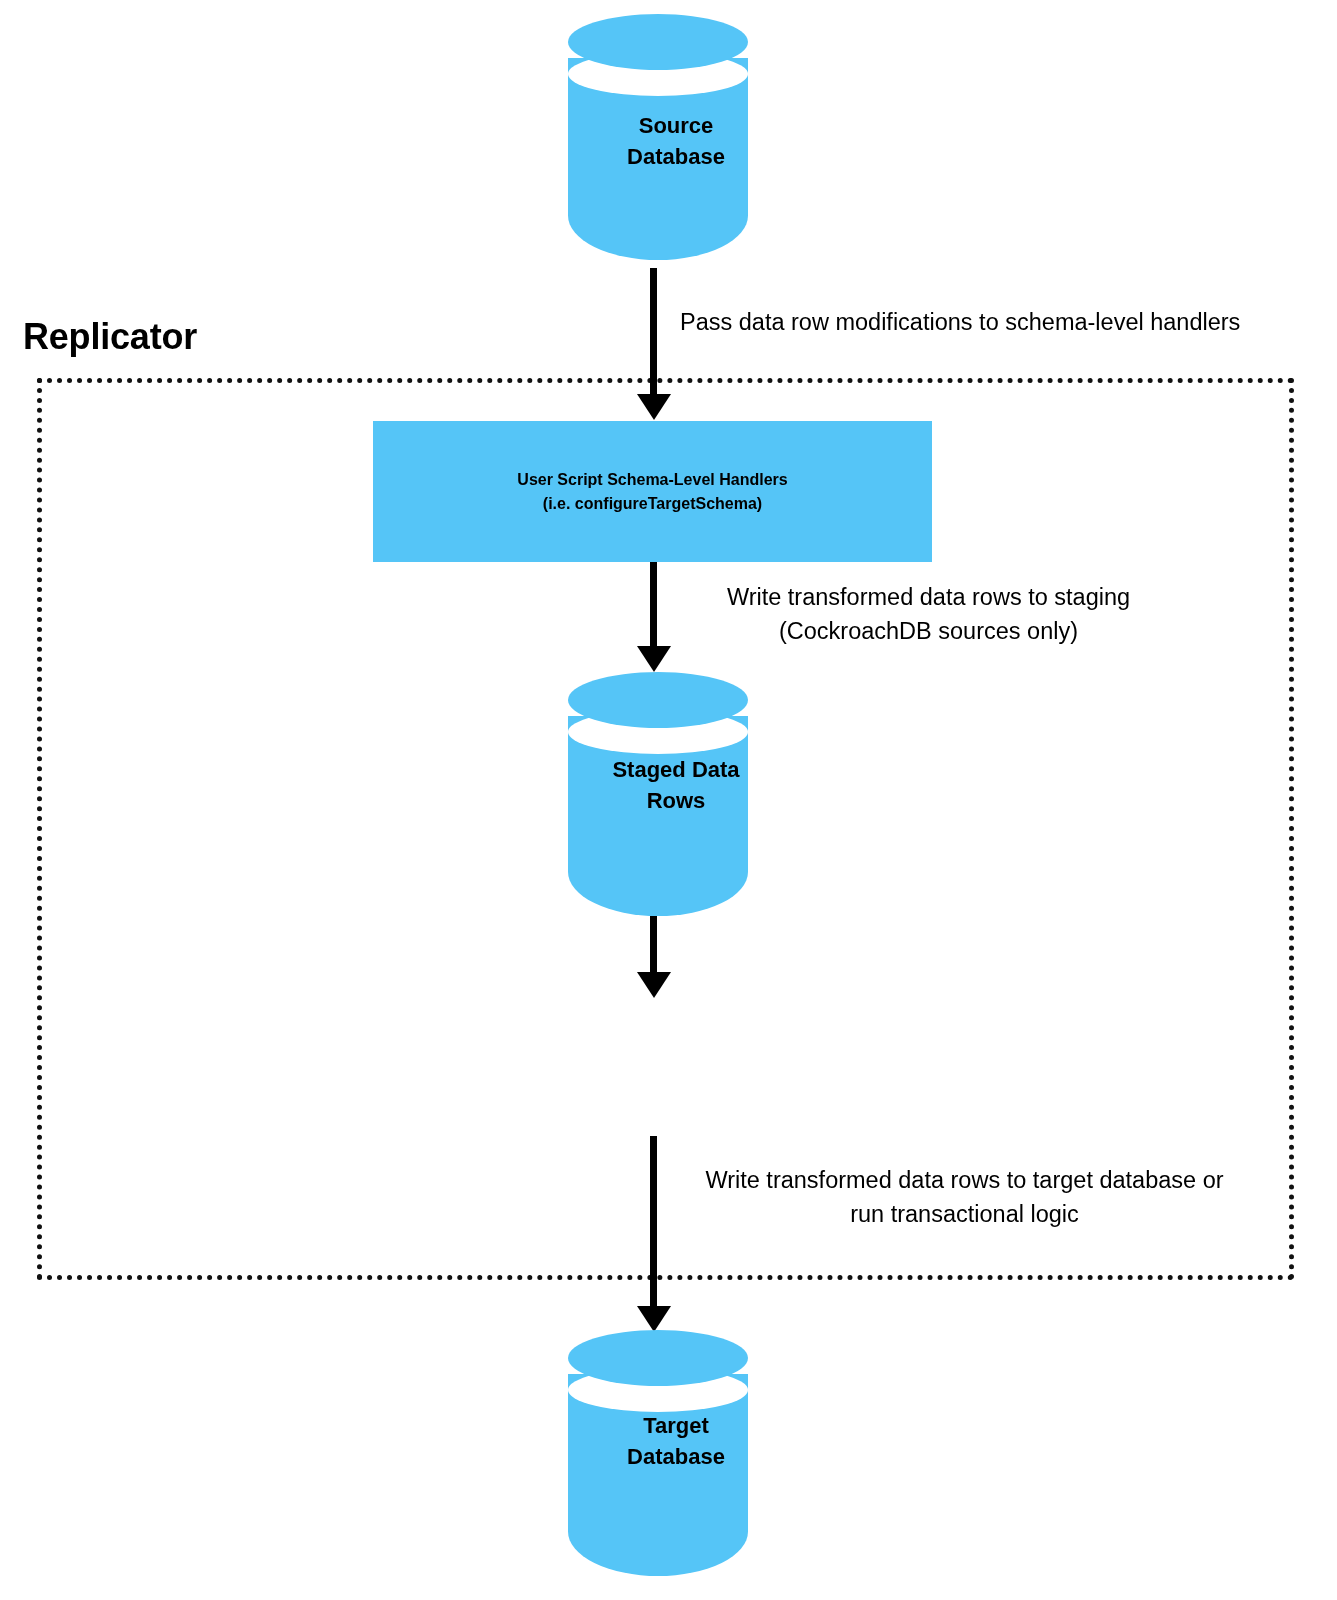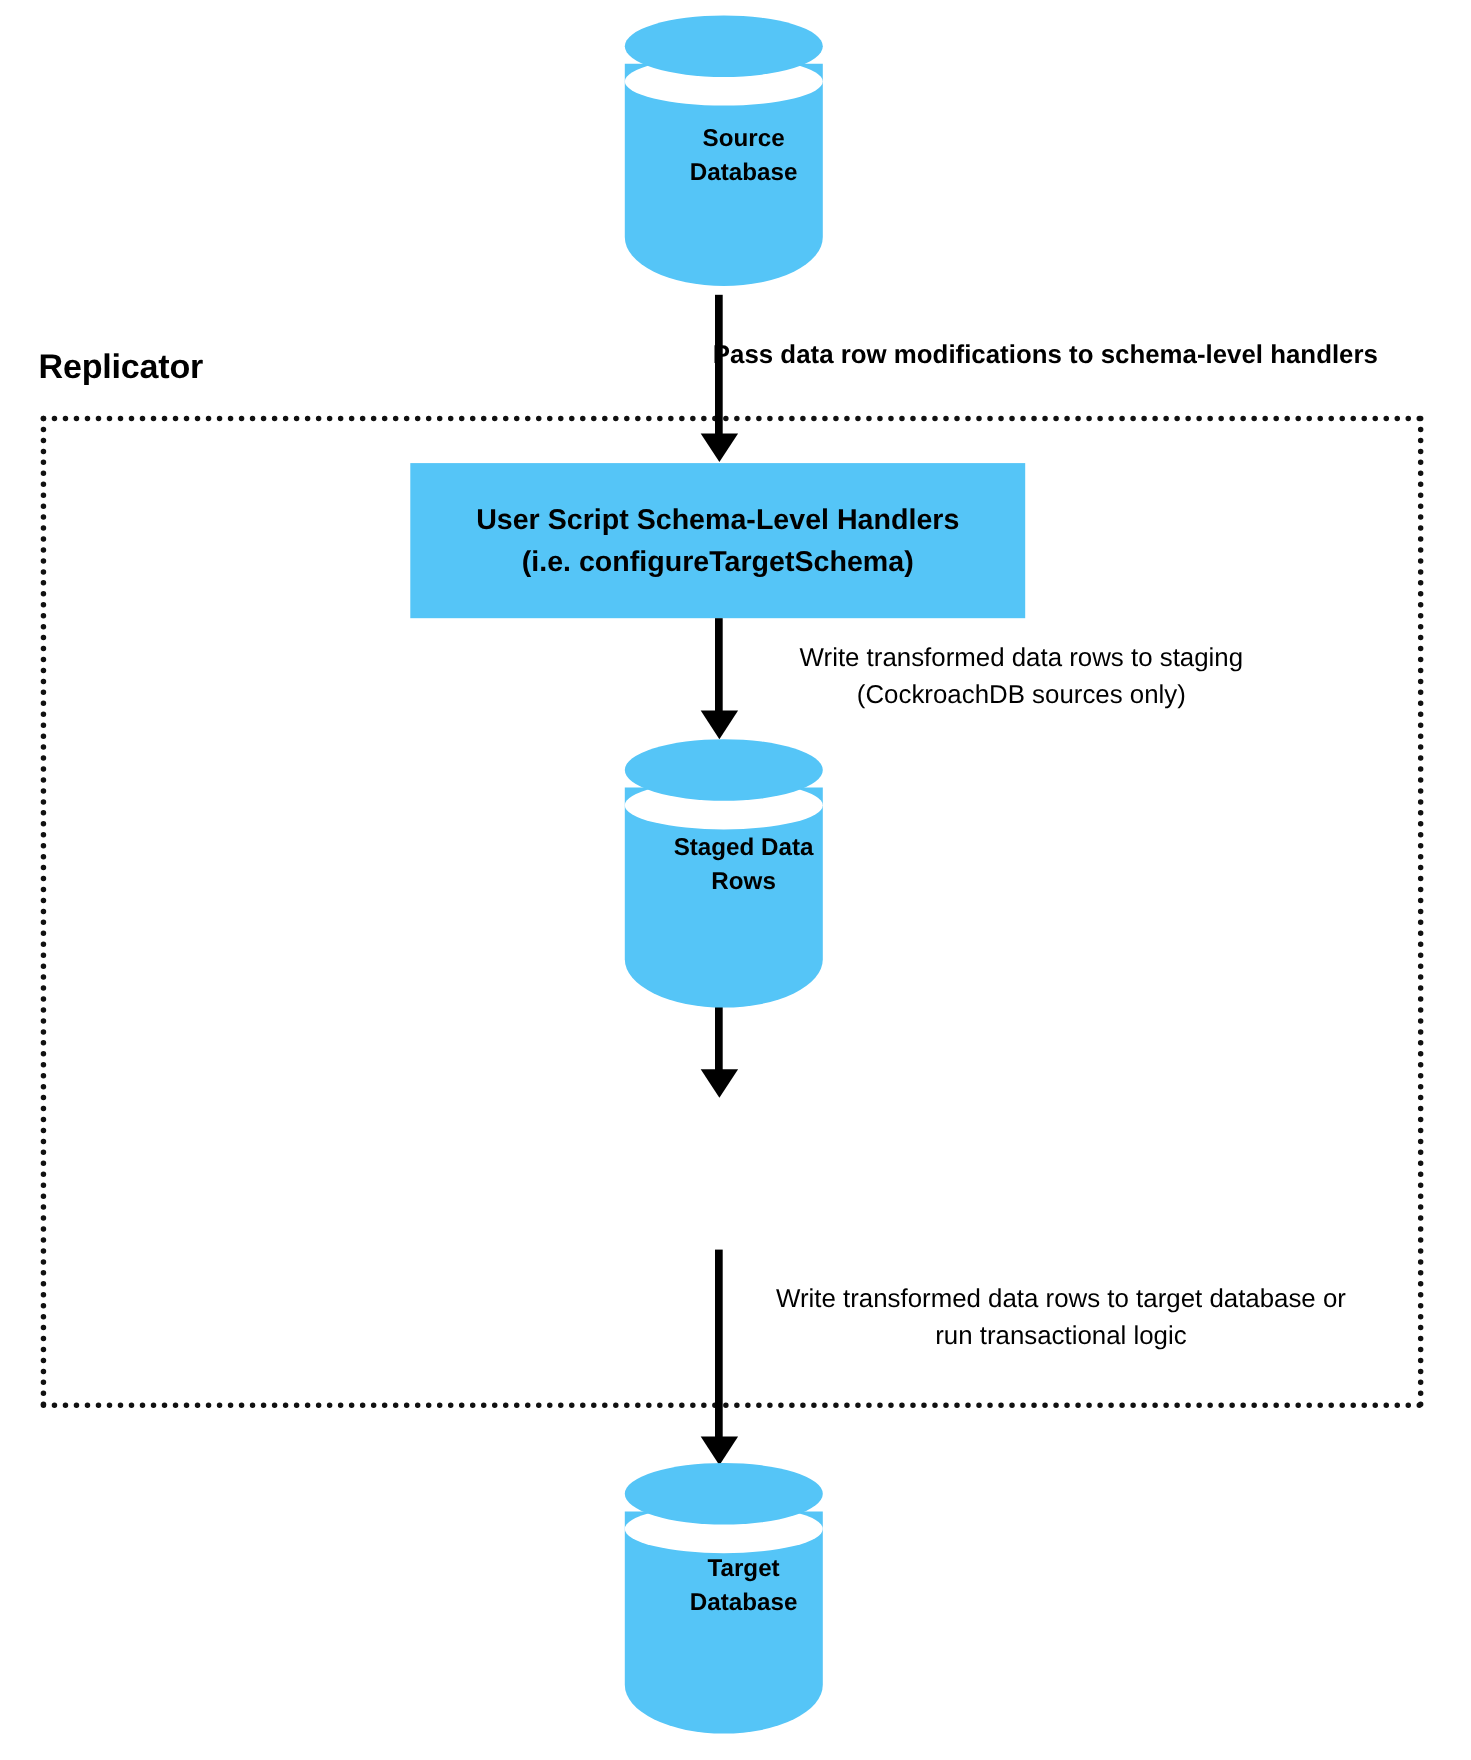--- a/index.html
+++ b/index.html
@@ -26,23 +26,23 @@
     left: 37px;
     top: 378px;
     width: 1257px;
     height: 902px;
     border: 5px dotted #111111;
     box-sizing: border-box;
     background: transparent;
   }
   .replicator-label {
     position: absolute;
-    left: 35px;
+    left: 23px;
     top: 316px;
-    font-size: 31px;
+    font-size: 36px;
     font-weight: bold;
     letter-spacing: -0.2px;
     color: #000000;
     white-space: nowrap;
   }
 
   
   .cylinder {
     position: absolute;
     width: 180px;
@@ -90,21 +90,21 @@
   }
 
   
   .proc-box {
     position: absolute;
     background: #55c5f7;
     display: flex;
     align-items: center;
     justify-content: center;
     text-align: center;
-    font-size: 26px;
+    font-size: 16px;
     font-weight: bold;
     line-height: 1.45;
     color: #000000;
     white-space: pre-line;
   }
 
   
   .arrow {
     position: absolute;
     width: 7px;
@@ -148,21 +148,21 @@
   <div class="cylinder" style="left:568px; top:14px; height:246px;">
     <div class="cyl-body" style="height:202px;"></div>
     <div class="cyl-gap"></div>
     <div class="cyl-top"></div>
     <div class="cyl-label" style="top:96px;">Source
 Database</div>
   </div>
 
   <div class="arrow" style="top:268px; height:130px;"></div>
   <div class="arrow-head" style="top:394px;"></div>
-  <div class="arrow-label left" style="left:648px; top:305px; width:640px;font-weight:bold;">Pass data row modifications to schema-level handlers</div>
+  <div class="arrow-label left" style="left:680px; top:305px; width:640px;">Pass data row modifications to schema-level handlers</div>
 
   <div class="proc-box" style="left:373px; top:421px; width:559px; height:141px;">User Script Schema-Level Handlers
 (i.e. configureTargetSchema)</div>
 
   <div class="arrow" style="top:562px; height:90px;"></div>
   <div class="arrow-head" style="top:646px;"></div>
   <div class="arrow-label centered" style="left:701px; top:580px; width:455px;">Write transformed data rows to staging
 (CockroachDB sources only)</div>
 
   <div class="cylinder" style="left:568px; top:672px; height:244px;padding-left:12px;">

